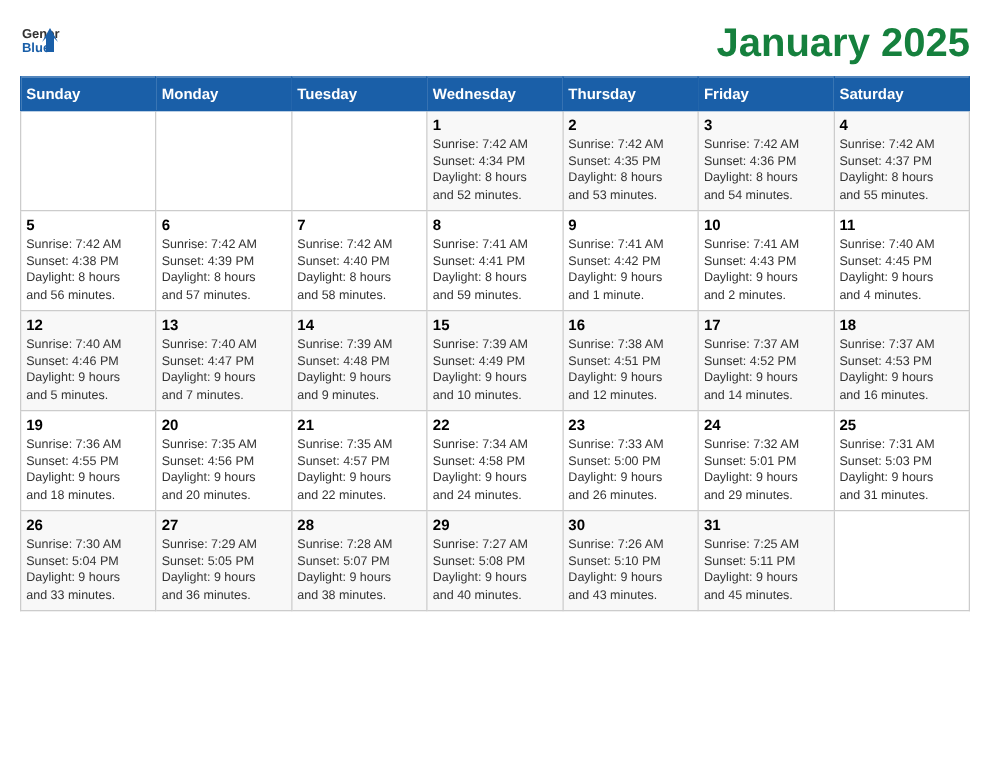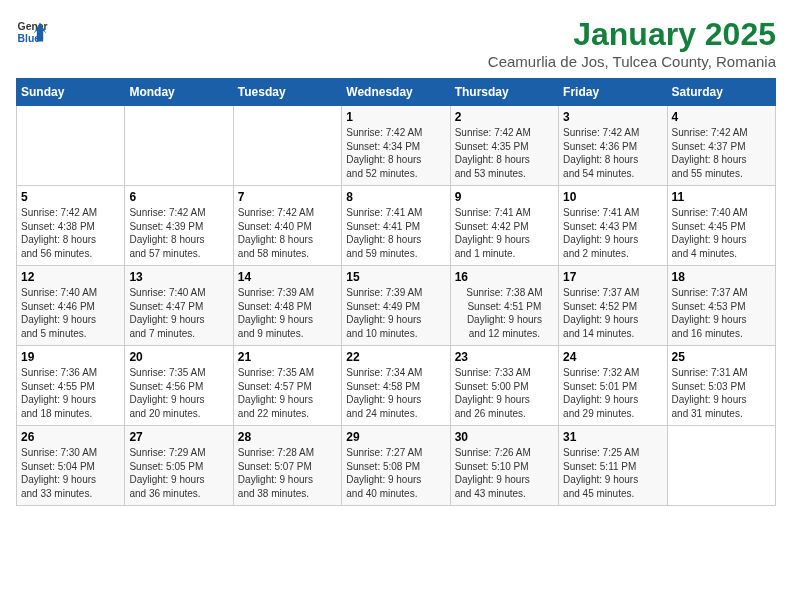--- a/index.html
+++ b/index.html
@@ -83,21 +83,20 @@
 <div class="header-area">
   <div class="logo">
     <svg class="logo-icon" viewBox="0 0 40 40" xmlns="http://www.w3.org/2000/svg">
       <text x="2" y="18" font-size="13" font-weight="bold" fill="#333">General</text>
       <text x="2" y="32" font-size="13" font-weight="bold" fill="#1a5fa8">Blue</text>
       <polygon points="30,8 38,22 34,18 34,32 26,32 26,18 22,22" fill="#1a5fa8"></polygon>
     </svg>
   </div>
   <div class="title-area">
     <div class="cal-title">January 2025</div>
-    <div class="cal-subtitle">Ceamurlia de Jos, Tulcea County, Romania</div>
   </div>
 </div>
 
 <table>
   <thead>
     <tr>
     <th>Sunday</th>
         <th>Monday</th>
         <th>Tuesday</th>
         <th>Wednesday</th>
@@ -215,21 +214,21 @@
         </td>
         <td>
           <div class="day-num">15</div>
           <div class="day-info" style="white-space: pre-line;">Sunrise: 7:39 AM
 Sunset: 4:49 PM
 Daylight: 9 hours
 and 10 minutes.</div>
         </td>
         <td>
           <div class="day-num">16</div>
-          <div class="day-info" style="white-space: pre-line; text-align: center;">Sunrise: 7:38 AM
+          <div class="day-info" style="white-space: pre-line;">Sunrise: 7:38 AM
 Sunset: 4:51 PM
 Daylight: 9 hours
 and 12 minutes.</div>
         </td>
         <td>
           <div class="day-num">17</div>
           <div class="day-info" style="white-space: pre-line;">Sunrise: 7:37 AM
 Sunset: 4:52 PM
 Daylight: 9 hours
 and 14 minutes.</div>

